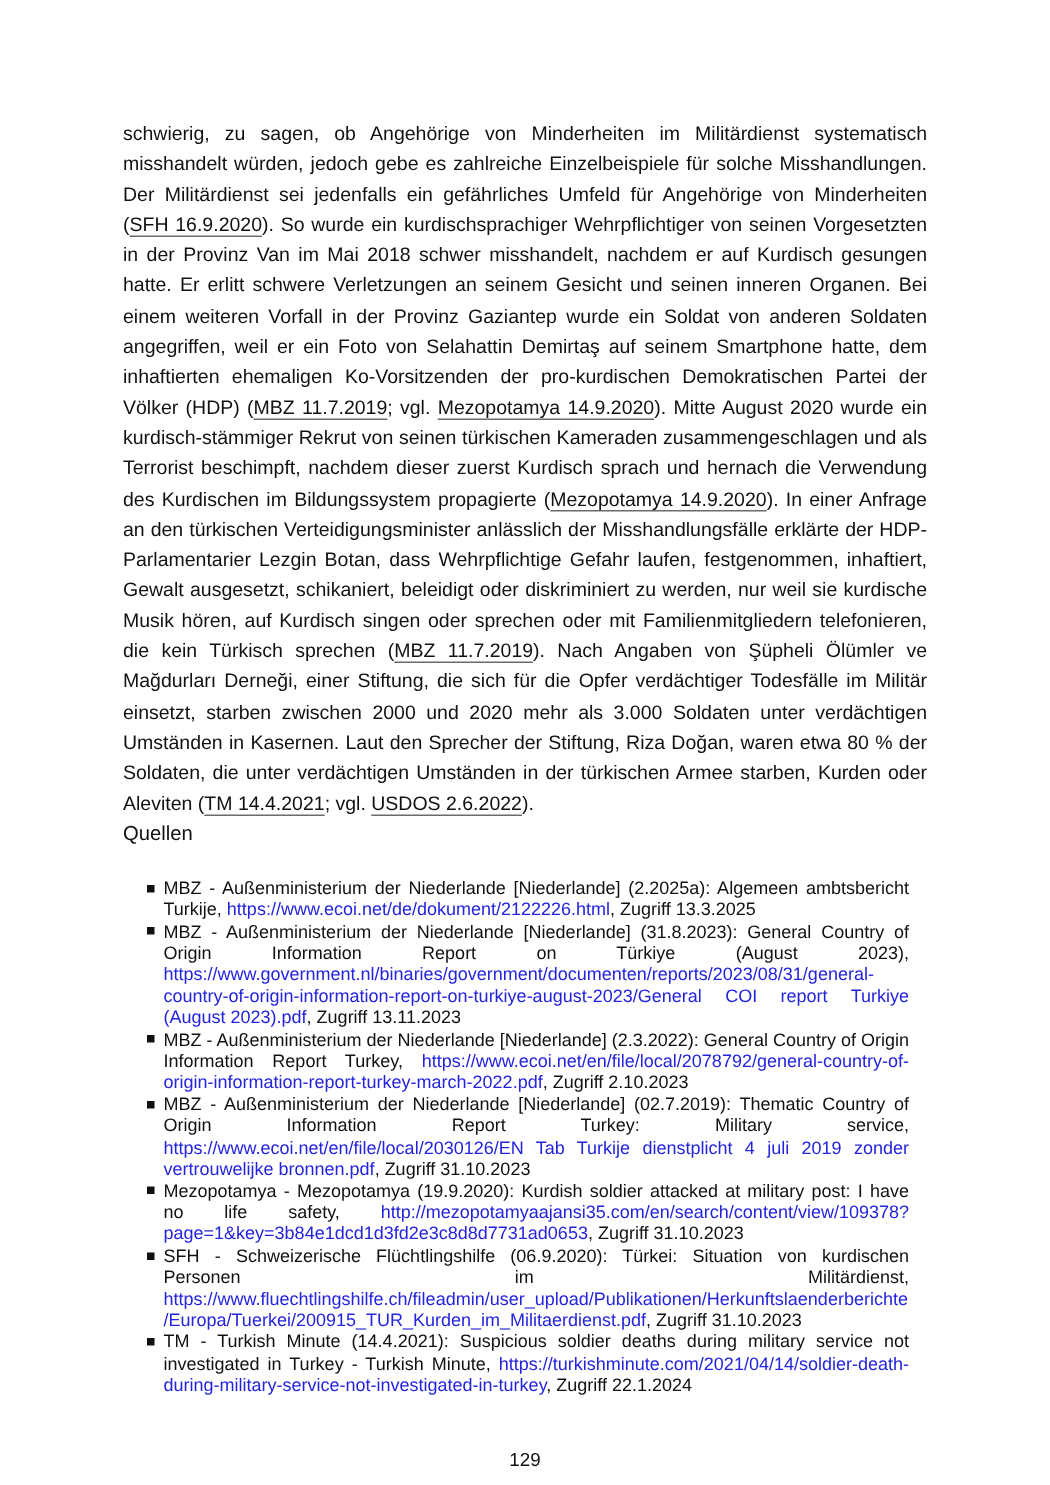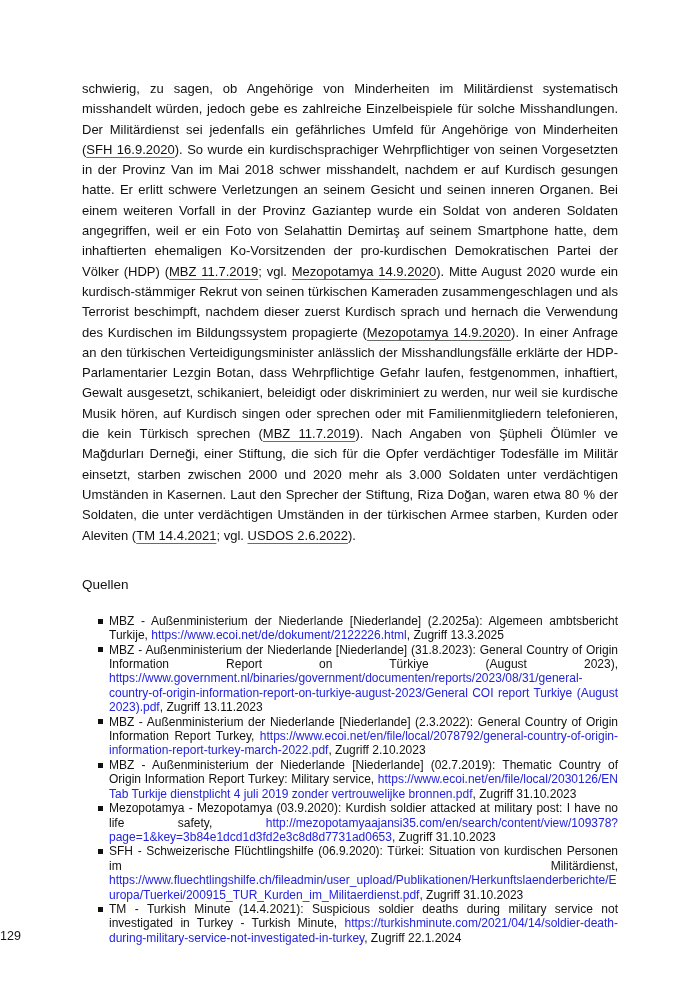--- a/index.html
+++ b/index.html
@@ -20,26 +20,26 @@
   }
   .body-par {
     margin: 0;
     font-size: 13px;
     line-height: 20.3px;
     text-align: justify;
     hyphens: auto;
     -webkit-hyphens: auto;
   }
   .heading {
-    margin-top: 30px;
+    margin-top: 1px;
     font-size: 13.5px;
     line-height: 18px;
   }
   .sources {
-    margin: 20px 0 0 0;
+    margin: 20px 12px 0 0;
     padding: 0 0 0 16px;
     list-style: none;
     font-size: 12px;
     line-height: 14.4px;
     text-align: justify;
   }
   .sources li {
     position: relative;
     padding-left: 11px;
   }
@@ -58,41 +58,42 @@
   }
   .ref {
     color: var(--text-color, #111111);
     text-decoration: underline;
     text-decoration-color: #6b6b6b;
     text-decoration-thickness: 1px;
     text-underline-offset: 2.5px;
   }
   .page-number {
     position: absolute;
-    top: 929px;
+    top: 966px;
     left: 0;
     width: 100%;
+    text-align: center;
     font-size: 12.5px;
   }
 </style>
 </head>
 <body>
 
 <div class="page">
   <div class="content">
 
     <p class="body-par" lang="de"><span>schwierig, zu sagen, ob Angehörige von Minderheiten im Militärdienst systematisch misshandelt würden, jedoch gebe es zahlreiche Einzelbeispiele für solche Misshandlungen. Der Militärdienst sei jedenfalls ein gefährliches Umfeld für Angehörige von Minderheiten (</span><span class="ref">SFH 16.9.2020</span><span>). So wurde ein kurdischsprachiger Wehrpflichtiger von seinen Vorgesetzten in der Provinz Van im Mai 2018 schwer misshandelt, nachdem er auf Kurdisch gesungen hatte. Er erlitt schwere Verletzungen an seinem Gesicht und seinen inneren Organen. Bei einem weiteren Vorfall in der Provinz Gaziantep wurde ein Soldat von anderen Soldaten angegriffen, weil er ein Foto von Selahattin Demirtaş auf seinem Smartphone hatte, dem inhaftierten ehemaligen Ko-Vorsitzenden der pro-kurdischen Demokratischen Partei der Völker (HDP) (</span><span class="ref">MBZ 11.7.2019</span><span>; vgl. </span><span class="ref">Mezopotamya 14.9.2020</span><span>). Mitte August 2020 wurde ein kurdisch-stämmiger Rekrut von seinen türkischen Kameraden zusammengeschlagen und als Terrorist beschimpft, nachdem dieser zuerst Kurdisch sprach und hernach die Verwendung des Kurdischen im Bildungssystem propagierte (</span><span class="ref">Mezopotamya 14.9.2020</span><span>). In einer Anfrage an den türkischen Verteidigungsminister anlässlich der Misshandlungsfälle erklärte der HDP-Parlamentarier Lezgin Botan, dass Wehrpflichtige Gefahr laufen, festgenommen, inhaftiert, Gewalt ausgesetzt, schikaniert, beleidigt oder diskriminiert zu werden, nur weil sie kurdische Musik hören, auf Kurdisch singen oder sprechen oder mit Familienmitgliedern telefonieren, die kein Türkisch sprechen (</span><span class="ref">MBZ 11.7.2019</span><span>). Nach Angaben von Şüpheli Ölümler ve Mağdurları Derneği, einer Stiftung, die sich für die Opfer verdächtiger Todesfälle im Militär einsetzt, starben zwischen 2000 und 2020 mehr als 3.000 Soldaten unter verdächtigen Umständen in Kasernen. Laut den Sprecher der Stiftung, Riza Doğan, waren etwa 80 % der Soldaten, die unter verdächtigen Umständen in der türkischen Armee starben, Kurden oder Aleviten (</span><span class="ref">TM 14.4.2021</span><span>; vgl. </span><span class="ref">USDOS 2.6.2022</span><span>).</span></p>
 
     <div class="heading">Quellen</div>
 
     <ul class="sources">
       <li><span>MBZ - Außenministerium der Niederlande [Niederlande] (2.2025a): Algemeen ambtsbericht Turkije, </span><span class="link">https://www.ecoi.net/de/dokument/2122226.html</span><span>, Zugriff 13.3.2025</span></li>
       <li><span>MBZ - Außenministerium der Niederlande [Niederlande] (31.8.2023): General Country of Origin Information Report on Türkiye (August 2023), </span><span class="link">https://www.government.nl/binaries/government/documenten/reports/2023/08/31/general-country-of-origin-information-report-on-turkiye-august-2023/General COI report Turkiye (August 2023).pdf</span><span>, Zugriff 13.11.2023</span></li>
       <li><span>MBZ - Außenministerium der Niederlande [Niederlande] (2.3.2022): General Country of Origin Information Report Turkey, </span><span class="link">https://www.ecoi.net/en/file/local/2078792/general-country-of-origin-information-report-turkey-march-2022.pdf</span><span>, Zugriff 2.10.2023</span></li>
       <li><span>MBZ - Außenministerium der Niederlande [Niederlande] (02.7.2019): Thematic Country of Origin Information Report Turkey: Military service, </span><span class="link">https://www.ecoi.net/en/file/local/2030126/EN Tab Turkije dienstplicht 4 juli 2019 zonder vertrouwelijke bronnen.pdf</span><span>, Zugriff 31.10.2023</span></li>
-      <li><span>Mezopotamya - Mezopotamya (03.9.2020): Kurdish soldier attacked at military post: I have no life safety, </span><span class="link">http://mezopotamyaajansi35.com/en/search/content/view/109378?page=1&amp;key=3b84e1dcd1d3fd2e3c8d8d7731ad0653</span><span>, Zugriff 31.10.2023</span></li>
+      <li><span>Mezopotamya - Mezopotamya (19.9.2020): Kurdish soldier attacked at military post: I have no life safety, </span><span class="link">http://mezopotamyaajansi35.com/en/search/content/view/109378?page=1&amp;key=3b84e1dcd1d3fd2e3c8d8d7731ad0653</span><span>, Zugriff 31.10.2023</span></li>
       <li><span>SFH - Schweizerische Flüchtlingshilfe (06.9.2020): Türkei: Situation von kurdischen Personen im Militärdienst, </span><span class="link">https://www.fluechtlingshilfe.ch/fileadmin/user_upload/Publikationen/Herkunftslaenderberichte/Europa/Tuerkei/200915_TUR_Kurden_im_Militaerdienst.pdf</span><span>, Zugriff 31.10.2023</span></li>
       <li><span>TM - Turkish Minute (14.4.2021): Suspicious soldier deaths during military service not investigated in Turkey - Turkish Minute, </span><span class="link">https://turkishminute.com/2021/04/14/soldier-death-during-military-service-not-investigated-in-turkey</span><span>, Zugriff 22.1.2024</span></li>
     </ul>
   </div>
 
   <div class="page-number">129</div>
 </div>
 
 </body></html>

